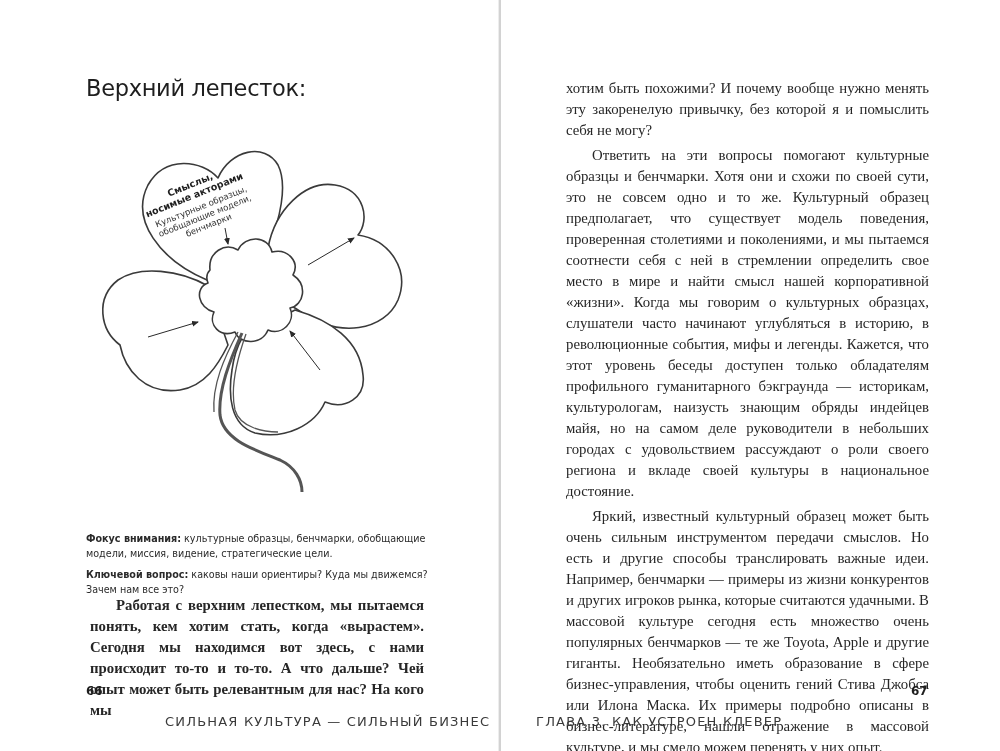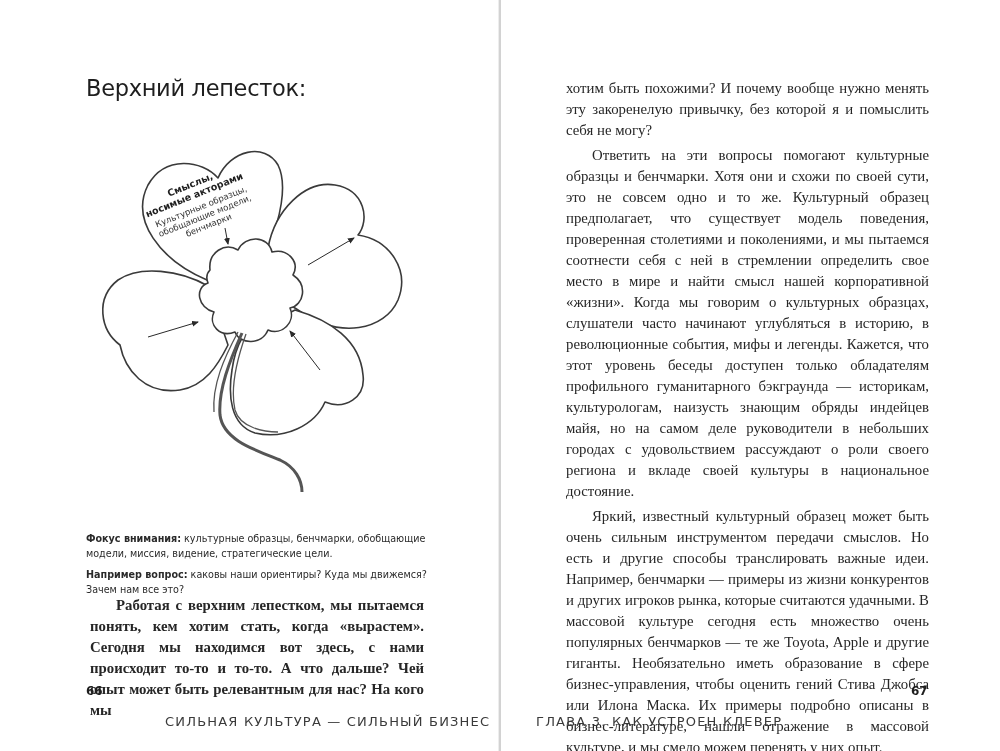--- a/index.html
+++ b/index.html
@@ -98,21 +98,21 @@
           <text x="110" y="59" font-size="9.5" font-weight="bold" fill="#1e1e1e">носимые акторами</text>
           <text x="112" y="72" font-size="8.5" fill="#333333">Культурные образцы,</text>
           <text x="112" y="82" font-size="8.5" fill="#333333">обобщающие модели,</text>
           <text x="112" y="92" font-size="8.5" fill="#333333">бенчмарки</text>
         </g>
       </svg>
     </div>
 
     <div class="caption">
       <p><span class="lbl">Фокус внимания:</span><span> культурные образцы, бенчмарки, обобщающие модели, миссия, видение, стратегические цели.</span></p>
-      <p><span class="lbl">Например вопрос:</span><span> каковы наши ориентиры? Куда мы движемся? Зачем нам все это?</span></p>
+      <p><span class="lbl">Ключевой вопрос:</span><span> каковы наши ориентиры? Куда мы движемся? Зачем нам все это?</span></p>
     </div>
 
     <div class="body-text left-text">
       <p class="indent tail">Работая с верхним лепестком, мы пытаемся понять, кем хотим стать, когда «вырастем». Сегодня мы находимся вот здесь, с нами происходит то-то и то-то. А что дальше? Чей опыт может быть релевантным для нас? На кого мы</p>
     </div>
 
     <div class="footer folio left-folio">66</div>
     <div class="footer running left-running">СИЛЬНАЯ КУЛЬТУРА — СИЛЬНЫЙ БИЗНЕС</div>
   </div>
 

